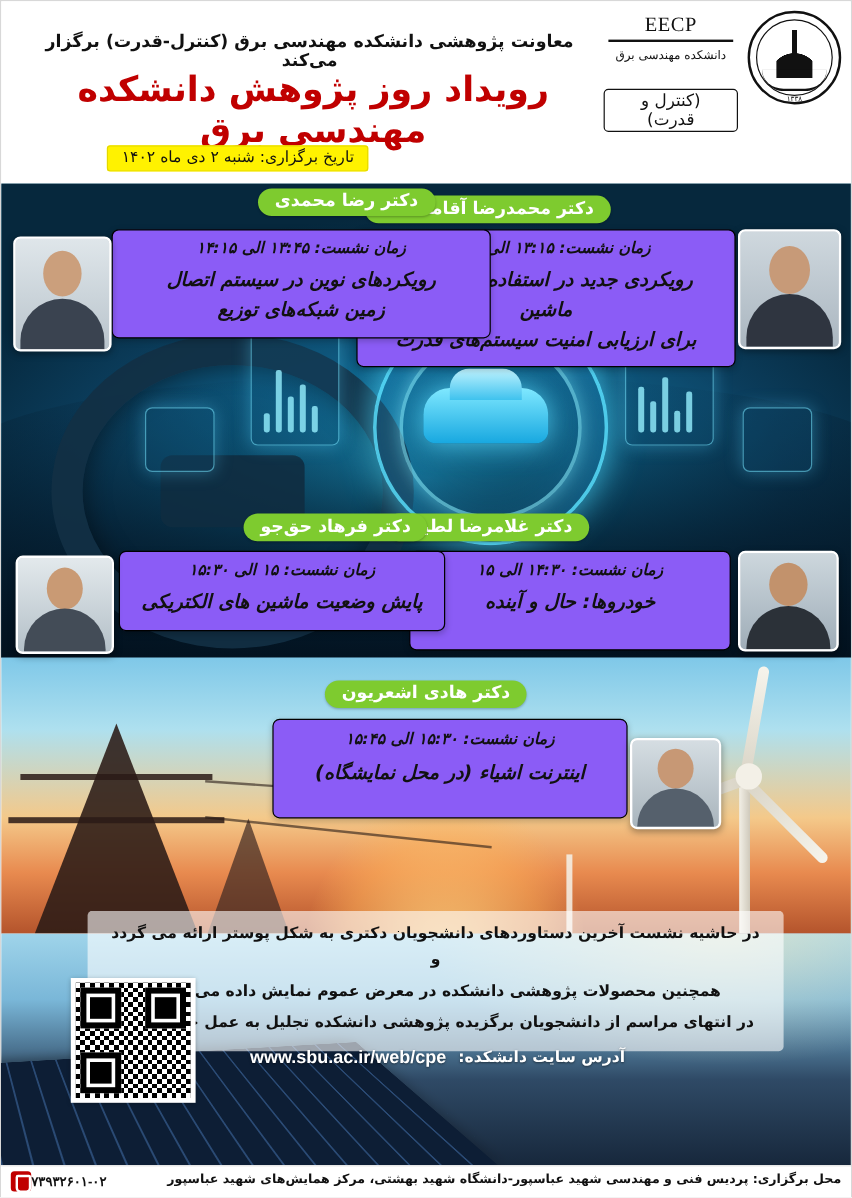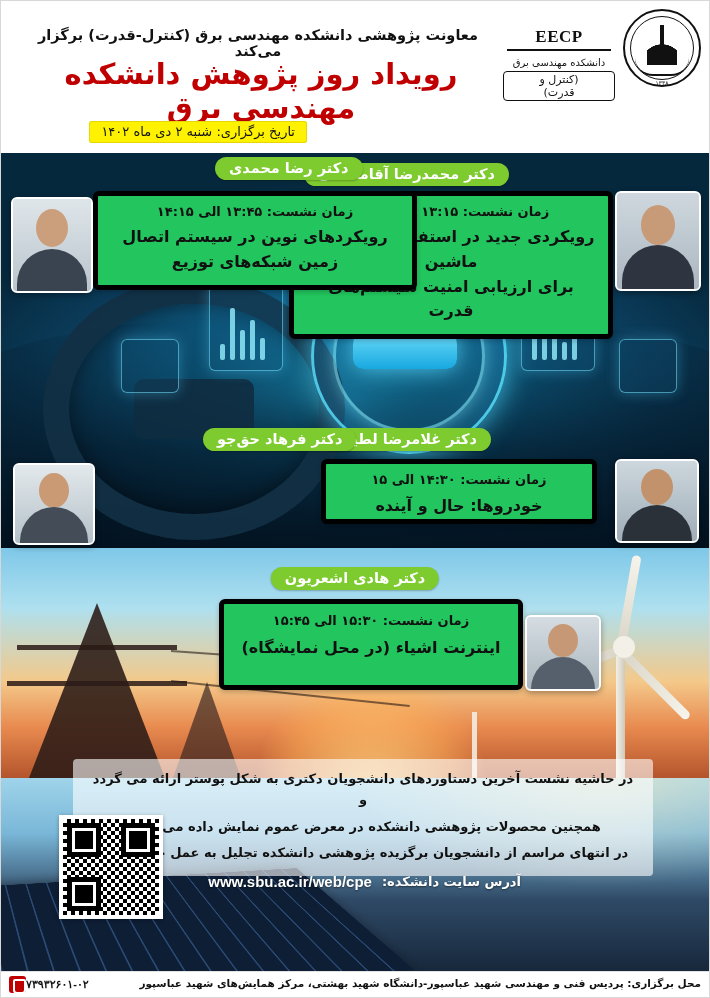--- a/index.html
+++ b/index.html
@@ -70,43 +70,42 @@
     letter-spacing: .5px;
   }
   .logo-eecp {
     position: absolute;
     top: 10px; right: 96px;
     width: 112px;
     text-align: center;
   }
   .logo-eecp .eecp-title {
     font-family: "Liberation Serif", serif;
-    font-weight: 700;
+    font-weight: 400;
     font-size: 17px;
     color: #111;
     letter-spacing: .5px;
-    margin-top: 16px;
   }
   .logo-eecp .eecp-rule {
     height: 1.5px;
     background: #111;
     margin: 2px 4px 4px 4px;
   }
   .logo-eecp .eecp-fa {
     font-size: 10px;
     color: #111;
     line-height: 1.5;
   }
   .logo-eecp .eecp-badge {
     display: inline-block;
-    margin-top: 1px;
+    margin-top: 20px;
     border: 1.2px solid #111;
     border-radius: 4px;
     padding: 1px 21px;
-    font-size: 11px;
+    font-size: 14px;
     color: #111;
   }
   .hdr-line1 {
     position: absolute;
     top: 26px; right: 218px;
     width: 470px;
     text-align: center;
     font-size: 14.5px;
     font-weight: 700;
     color: #111;
@@ -394,26 +393,27 @@
     font-weight: 700;
     padding: 3px 14px 4px;
     border-radius: 14px;
     direction: rtl;
     white-space: nowrap;
     box-shadow: 0 1px 2px rgba(0,0,0,.25);
     z-index: 6;
   }
   .card {
     position: absolute;
-    background: #22c55e;
-    border: 5px solid #000000;
+    background: #8b5cf6;
+    border: 1px solid #000000;
     border-radius: 6px;
     box-shadow: 0 2px 5px rgba(0,0,0,.22);
     z-index: 5;
     direction: rtl;
+    font-style: italic;
   }
   .card .time {
     font-size: 13px;
     font-weight: 700;
     color: #111;
     direction: rtl;
   }
   .card .topic {
     font-size: 16px;
     font-weight: 700;
@@ -455,21 +455,21 @@
 
   
   #tag-2 { top: 156px; left: 214px; }
   #card-2 { top: 190px; left: 92px; width: 290px; padding: 8px 12px 10px; }
   #card-2 .time { text-align: center; margin-bottom: 6px; }
   #card-2 .topic { text-align: center; }
   #photo-2 { top: 196px; left: 10px; width: 78px; height: 92px; }
 
   
   #tag-3 { top: 427px; right: 218px; }
-  #card-3 { top: 458px; right: 112px; width: 242px; padding: 8px 12px 0; }
+  #card-3 { top: 458px; right: 100px; width: 242px; padding: 8px 12px 26px; }
   #card-3 .time { text-align: center; margin-bottom: 7px; }
   #card-3 .topic { text-align: center; }
   #photo-3 { top: 458px; right: 10px; width: 80px; height: 80px; }
 
   
   #tag-4 { top: 427px; left: 202px; }
   #card-4 { top: 458px; left: 98px; width: 246px; padding: 8px 12px 10px; }
   #card-4 .time { text-align: center; margin-bottom: 7px; }
   #card-4 .topic { text-align: center; }
   #photo-4 { top: 462px; left: 12px; width: 78px; height: 78px; }
@@ -669,20 +669,24 @@
     <div class="time">زمان نشست: ۱۴:۳۰ الی ۱۵</div>
     <div class="topic">خودروها: حال و آینده</div>
   </div>
 
   <div class="name-tag" id="tag-4">دکتر فرهاد حق‌جو</div>
   <div class="photo" id="photo-4">
     <div class="ph-bg" style="background:linear-gradient(180deg,#e3e9ec 0%,#b4c0c8 100%)"></div>
     <div class="ph-head" style="top:8px;width:30px;height:35px;background:#c99a74"></div>
     <div class="ph-body" style="bottom:0;width:68px;height:36px;background:#434c57"></div>
   </div>
+  <div class="card" id="card-4">
+    <div class="time">زمان نشست: ۱۵ الی ۱۵:۳۰</div>
+    <div class="topic">پایش وضعیت ماشین های الکتریکی</div>
+  </div>
 
   <div class="name-tag" id="tag-5">دکتر هادی اشعریون</div>
   <div class="photo" id="photo-5">
     <div class="ph-bg" style="background:linear-gradient(180deg,#d5dde2 0%,#a9b5bd 100%)"></div>
     <div class="ph-head" style="top:7px;width:30px;height:33px;background:#c79875"></div>
     <div class="ph-body" style="bottom:0;width:64px;height:32px;background:#55606c"></div>
   </div>
   <div class="card" id="card-5">
     <div class="time">زمان نشست: ۱۵:۳۰ الی ۱۵:۴۵</div>
     <div class="topic">اینترنت اشیاء (در محل نمایشگاه)</div>

